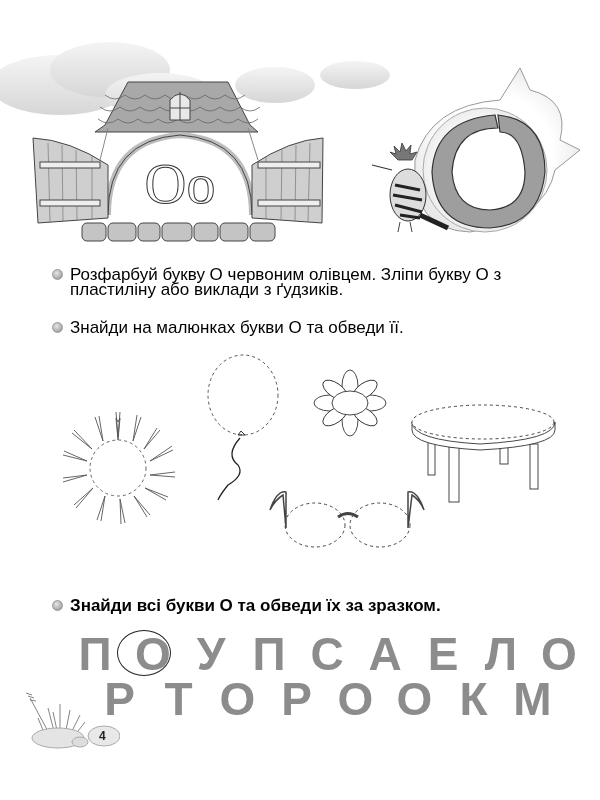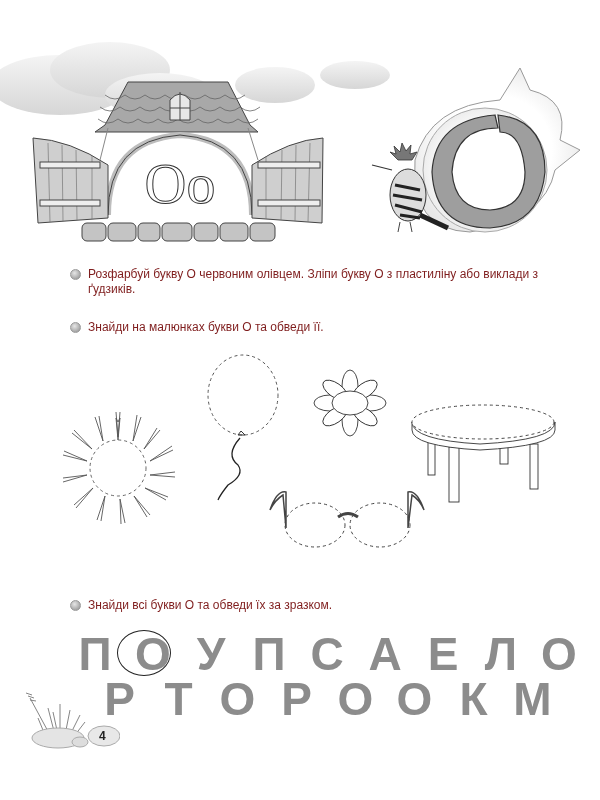--- a/index.html
+++ b/index.html
@@ -1,19 +1,19 @@
 <!DOCTYPE html>
 <html><head>
   <meta charset="utf-8">
   <style>
     html, body { margin: 0; padding: 0; background: #ffffff; }
     body { width: 600px; height: 800px; position: relative; overflow: hidden; font-family: "Liberation Sans", sans-serif; }
     .abs { position: absolute; }
     .illustration { position: absolute; left: 0; top: 0; }
-    .instruction { position: absolute; left: 70px; font-size: 12px; color: #7f1d1d; line-height: 15px; }
+    .instruction { position: absolute; left: 52px; font-size: 17px; color: #000000; line-height: 15px; }
     .instruction .bullet { position: absolute; left: 0; top: 2px; width: 11px; height: 11px; border-radius: 50%;
       background: radial-gradient(circle at 40% 35%, #e6e6e6 0%, #b0b0b0 60%, #8a8a8a 100%); border: 1px solid #9a9a9a; box-sizing: border-box; }
     .instruction .text { display: block; margin-left: 18px; }
     .letters-row { position: absolute; left: 66px; display: flex; font-family: "Liberation Sans", sans-serif; font-weight: bold; color: #8c8c8c; font-size: 46px; letter-spacing: 0; }
     .letters-row span { display: inline-block; text-align: center; position: relative; }
     .sample-ring { position: absolute; border: 1px solid #222; border-radius: 50%; }
     .page-num { position: absolute; font-size: 12px; font-weight: bold; color: #222; }
   </style>
 </head>
 <body>
@@ -174,21 +174,21 @@
 
   <g fill="none" stroke="#444">
     <ellipse cx="315" cy="525" rx="30" ry="22" stroke-dasharray="3 3"></ellipse>
     <ellipse cx="380" cy="525" rx="30" ry="22" stroke-dasharray="3 3"></ellipse>
     <path d="M338 517 Q348 510 358 517" stroke-width="3"></path>
     <path d="M286 528 L283 495 Q275 500 270 510 Q277 490 286 492 Z" fill="#fff" stroke-width="1.5"></path>
     <path d="M408 528 L412 495 Q420 500 424 510 Q417 490 408 492 Z" fill="#fff" stroke-width="1.5"></path>
   </g>
 </svg>
 
-<div class="instruction" style="top:598px; width:470px;">
+<div class="instruction" style="top:598px; width:470px;font-weight:bold;">
   <span class="bullet"></span>
   <span class="text">Знайди всі букви О та обведи їх за зразком.</span>
 </div>
 
 <div class="letters-row" style="top:627px;">
   <span style="width:58px">П</span>
   <span style="width:58px">О</span>
   <span style="width:58px">У</span>
   <span style="width:58px">П</span>
   <span style="width:58px">С</span>

